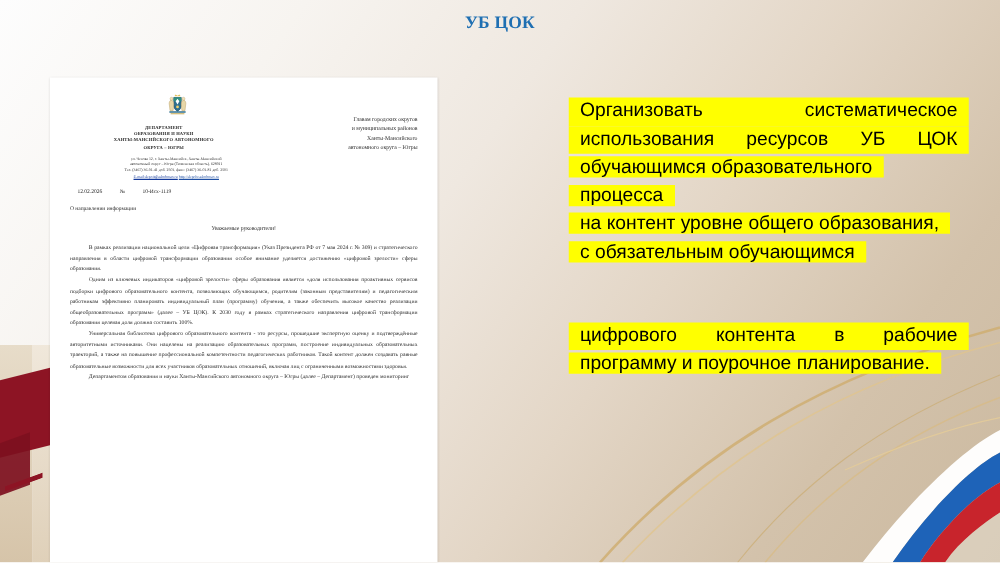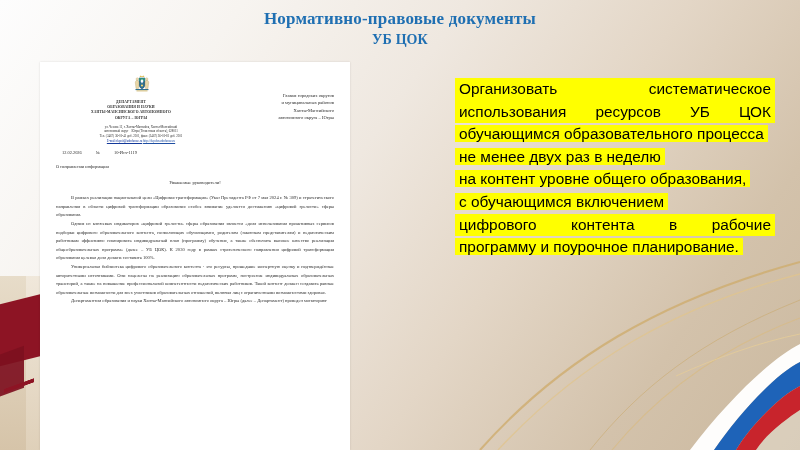--- a/index.html
+++ b/index.html
@@ -60,21 +60,21 @@
 
   #body{margin-top:9px;}
   #body p{margin:0;font-size:4.55px;line-height:8.6px;text-align:justify;
     text-indent:15px;}
 
   
   #highlight-block{position:absolute;left:455px;top:78px;width:320px;}
   #highlight-block .hl{display:block;font-family:"Liberation Sans",sans-serif;
     font-size:15.4px;line-height:22.6px;color:#000000;}
   #highlight-block .hl span.mark{background:#ffff00;box-decoration-break:clone;
-    -webkit-box-decoration-break:clone;padding:0 4px;}
+    -webkit-box-decoration-break:clone;padding:0 9px;}
   .just{text-align:justify;text-align-last:justify;}
 </style>
 </head>
 <body>
 
 <div id="slide">
 
   <div class="deco" id="deco-left-edge"></div>
   <div class="deco" id="deco-left-band"></div>
   <div class="deco" id="deco-left-red"></div>
@@ -97,21 +97,20 @@
 
       <path d="M 690 450 C 728 400, 772 358, 800 344 L 800 362 C 776 374, 740 412, 714 450 Z" fill="#ffffff" opacity="0.97"></path>
       <path d="M 714 450 C 740 412, 776 374, 800 362 L 800 386 C 780 396, 752 424, 736 450 Z" fill="#1e63b8"></path>
       <path d="M 736 450 C 752 424, 780 396, 800 386 L 800 410 C 788 418, 768 432, 756 450 Z" fill="#c8242c"></path>
 
       <path d="M 756 450 C 768 432, 788 418, 800 410 L 800 450 Z" fill="#e8e2d6" opacity="0.5"></path>
     </g>
   </svg>
 
   <div id="title-block">
-    <div class="title-line" id="title-line-1">Нормативно-правовые документы</div>
     <div class="title-line" id="title-line-2">УБ ЦОК</div>
   </div>
 
   <div id="document">
     <div id="doc-inner">
 
       <div id="head-row">
         <div id="head-left">
 
           <div id="emblem-wrap">
@@ -181,22 +180,21 @@
   </div>
 
   <div id="highlight-block">
     <div class="hl just">
         <span class="mark" style="display: block; text-align: justify; text-align-last: justify;">Организовать систематическое</span>
       </div>
     <div class="hl just">
         <span class="mark" style="display: block; text-align: justify; text-align-last: justify;">использования ресурсов УБ ЦОК</span>
       </div>
     <div class="hl"><span class="mark">обучающимся образовательного процесса</span></div>
-    <div class="hl"><span class="mark">не менее двух раз в неделю</span></div>
     <div class="hl"><span class="mark">на контент уровне общего образования,</span></div>
-    <div class="hl"><span class="mark">с обучающимся включением</span></div>
+    <div class="hl"><span class="mark">с обязательным обучающимся</span></div>
     <div class="hl just">
-        <span class="mark" style="display: block; text-align: justify; text-align-last: justify;">цифрового контента в рабочие</span>
+        <span class="mark" style="display: block; text-align: justify; text-align-last: justify; margin-top: 44px;">цифрового контента в рабочие</span>
       </div>
     <div class="hl"><span class="mark">программу и поурочное планирование.</span></div>
   </div>
 
 </div>
 
 </body></html>

